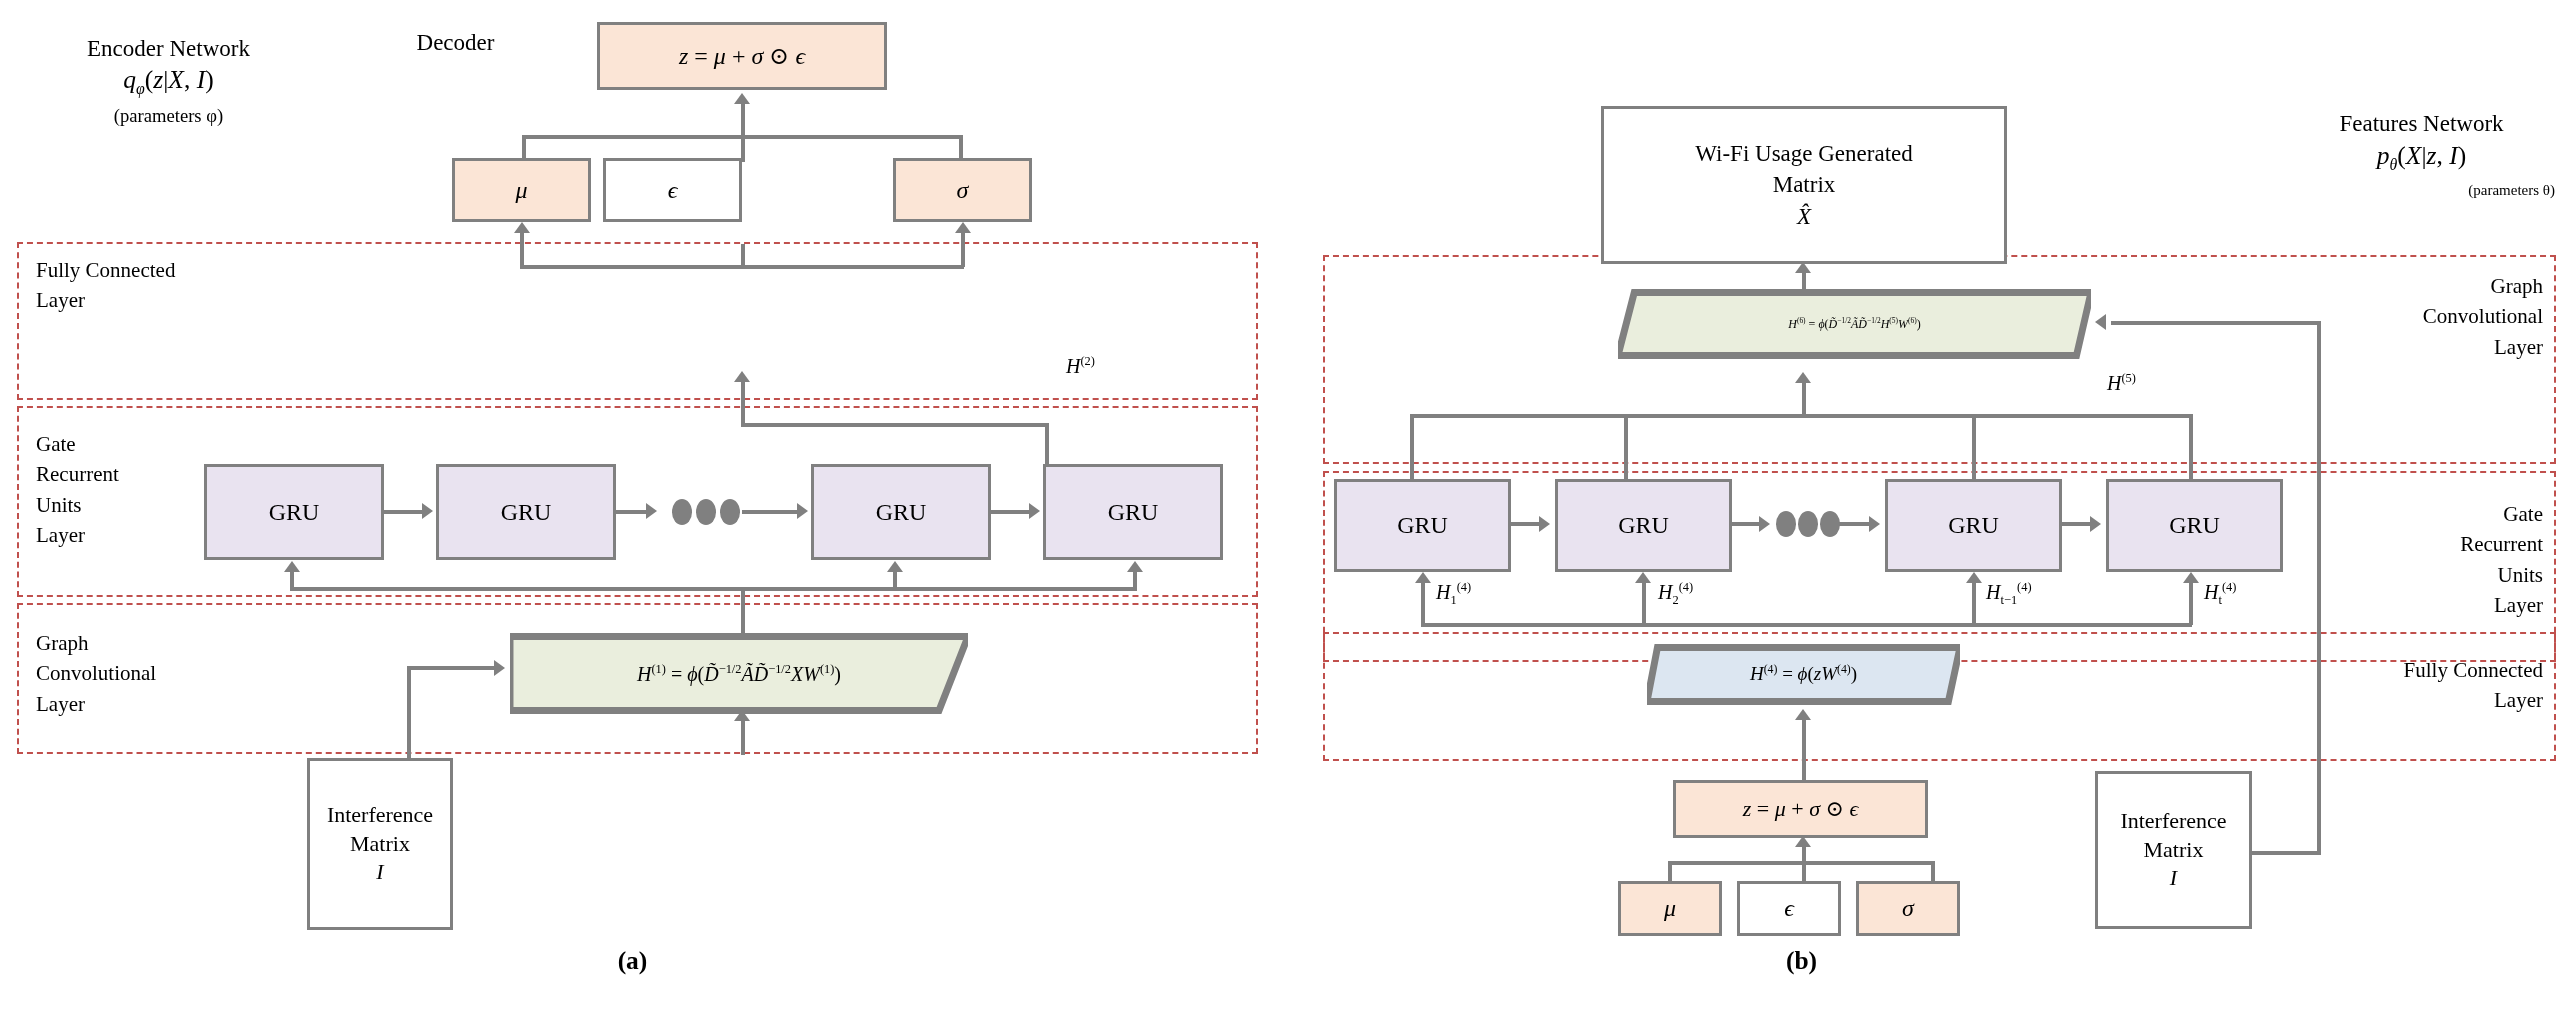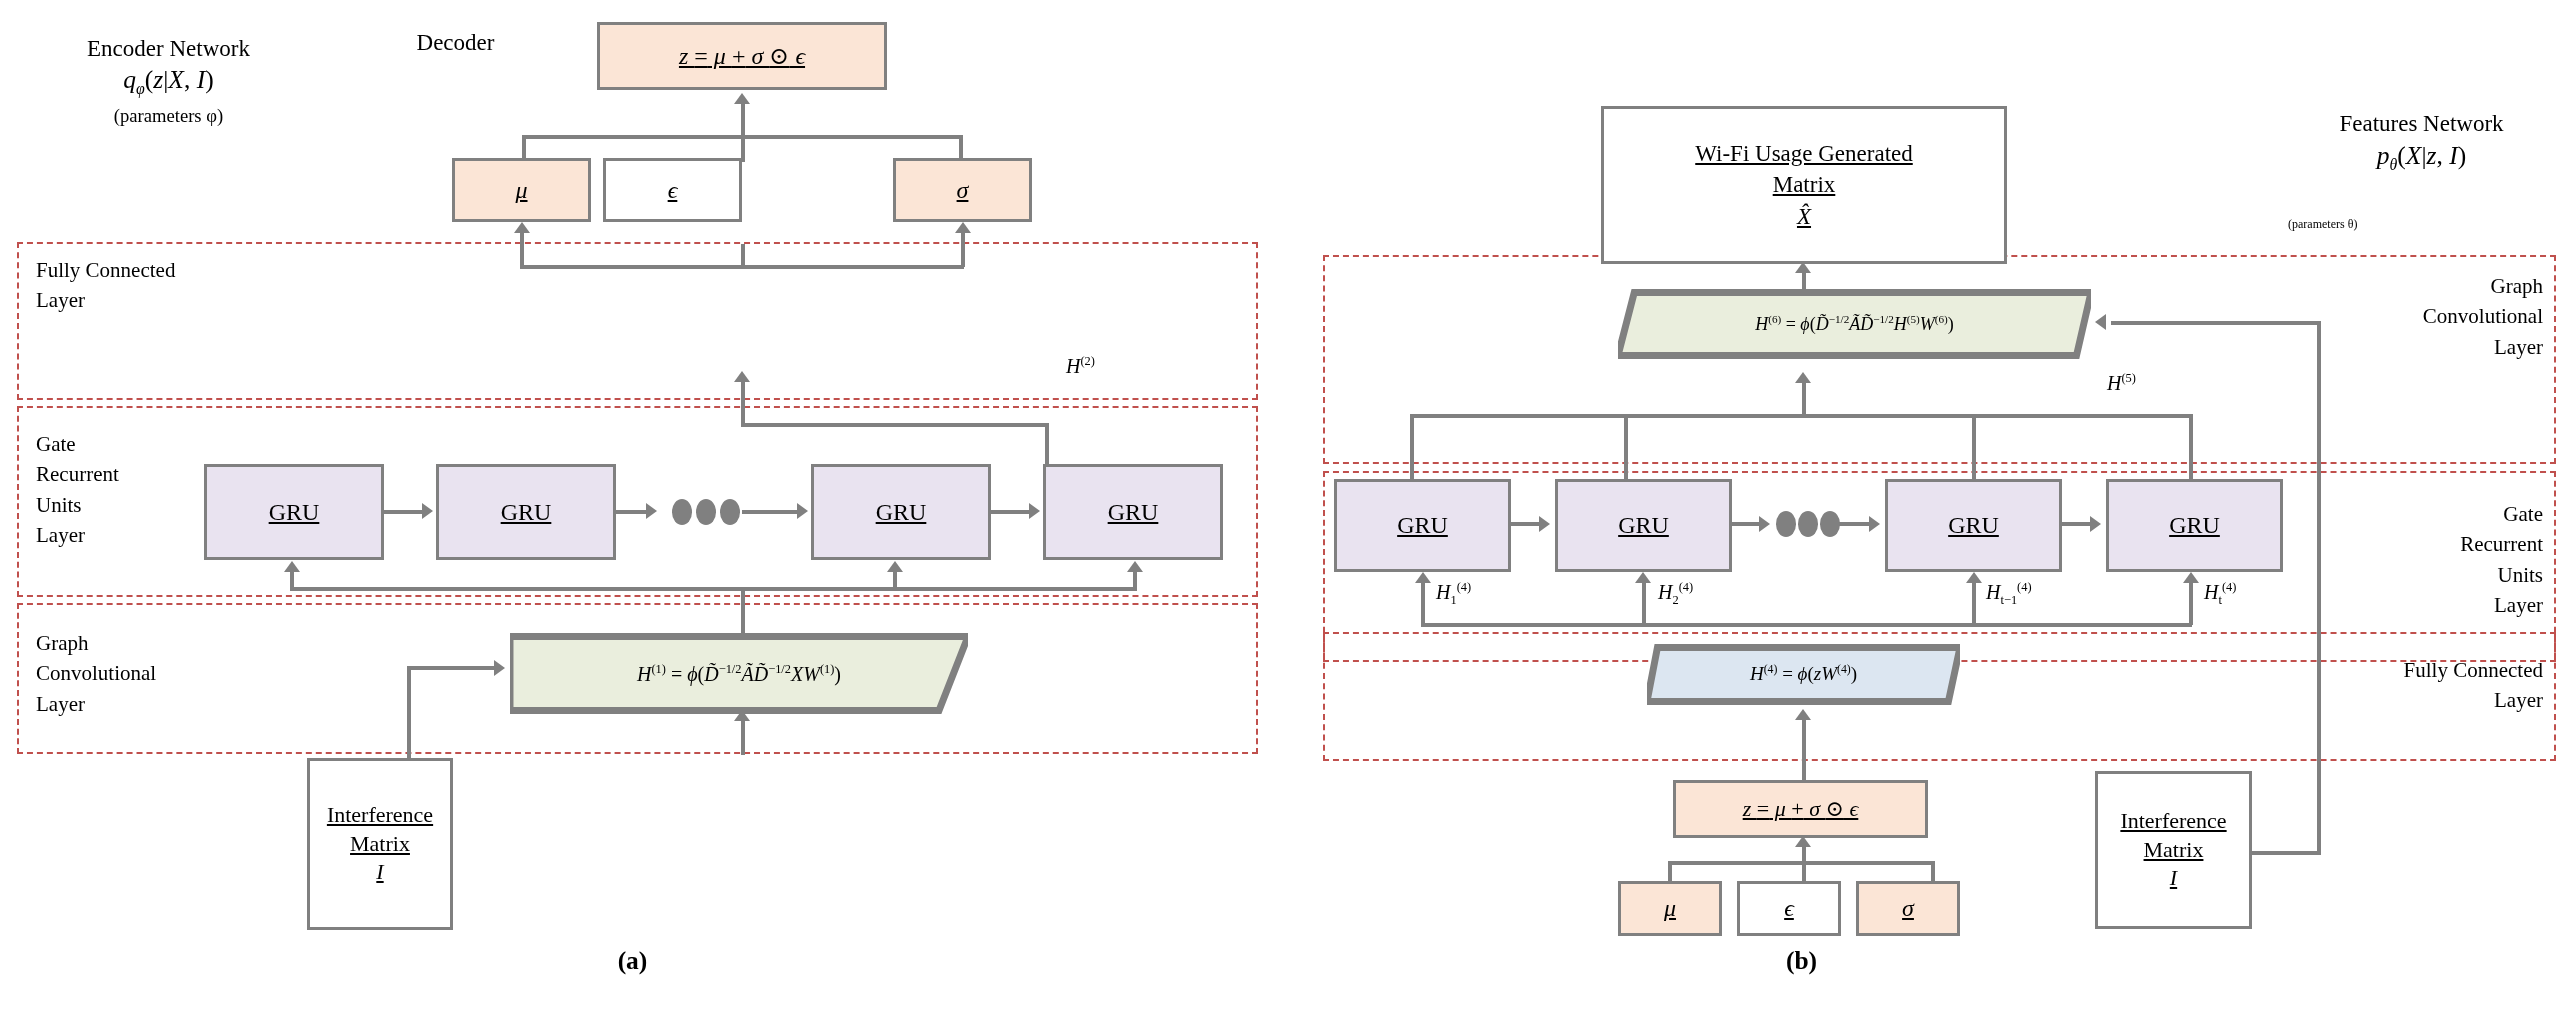--- a/index.html
+++ b/index.html
@@ -10,21 +10,21 @@
   .txt{position:absolute;color:#000;line-height:1.25;white-space:pre-line;}
   .lbl-plain{font-size:23px;text-align:center;}
   .lbl-layer{font-size:21px;text-align:left;line-height:1.45;}
   .lbl-layer.right{text-align:right;}
   .math{font-family:"Liberation Serif","DejaVu Serif",serif;font-style:italic;}
   .caption{font-size:25.5px;font-weight:bold;text-align:center;}
 
   
   .box{position:absolute;border:3.5px solid #808080;box-sizing:border-box;
        display:flex;align-items:center;justify-content:center;text-align:center;
-       background:#fff;text-decoration:underline;}
+       background:#fff;}
   .box .inner{padding:0 5.8px;}
   .box-orange{background:#fbe5d6;}
   .box-purple{background:#e9e3f0;}
   .box-white{background:#ffffff;}
 
   
   .trap{position:absolute;box-sizing:border-box;display:flex;align-items:center;
         justify-content:center;text-align:center;}
   .trap svg{position:absolute;left:0;top:0;width:100%;height:100%;}
   .trap .inner{position:relative;z-index:2;}
@@ -170,39 +170,39 @@
   </div>
 
   <div class="txt caption" style="left:557px; top:945px; width:151px;">(a)</div>
 
   <div class="dash" style="left:1323px; top:255px; width:1233px; height:209px;"></div>
   <div class="dash" style="left:1323px; top:471px; width:1233px; height:191px;"></div>
   <div class="dash" style="left:1323px; top:632px; width:1233px; height:129px;"></div>
 
   <div class="txt lbl-plain" style="left:2288px; top:110px; width:267px;">Features Network</div>
   <div class="txt lbl-plain math" style="left:2288px; top:140px; width:267px; font-size:25.5px;">p<sub>θ</sub><span class="up">(</span>X<span class="up">|</span>z<span class="up">, </span>I<span class="up">)</span></div>
-  <div class="txt" style="left:2288px; top:181px; width:267px; font-size:12px; text-align:left;margin-top:36px;">(parameters θ)</div>
+  <div class="txt" style="left:2288px; top:181px; width:267px; font-size:15px; text-align:right;">(parameters θ)</div>
 
   <div class="box box-white" style="left:1601px; top:106px; width:406px; height:158px;">
     <span class="inner" style="font-size:23px;line-height:1.35;white-space:pre-line;"><span>Wi-Fi Usage Generated
 Matrix</span><br><span class="math">X̂</span></span>
   </div>
 
   <div class="ln lnv" style="left:1802px; top:273px; height:27px;"></div>
   <div class="arrow-up" style="left:1795px; top:262px;"></div>
 
   <div class="txt lbl-layer right" style="left:2314px; top:271px; width:229px;">Graph
 Convolutional
 Layer</div>
 
   <div class="trap" style="left:1618px; top:289px; width:473px; height:70px;">
     <svg viewBox="0 0 815 120" preserveAspectRatio="none">
       <polygon points="28,6 815,6 790,114 0,114" fill="#eaeedd" stroke="#808080" stroke-width="12"></polygon>
     </svg>
-    <span class="inner f-sm math" style="font-size:18px;">H<sup class="up">(6)</sup> <span class="up">=</span> ϕ<span class="up">(</span>D̃<sup class="up">−1/2</sup>ÃD̃<sup class="up">−1/2</sup>H<sup class="up">(5)</sup>W<sup class="up">(6)</sup><span class="up">)</span></span>
+    <span class="inner f-sm math" style="font-size:12px;">H<sup class="up">(6)</sup> <span class="up">=</span> ϕ<span class="up">(</span>D̃<sup class="up">−1/2</sup>ÃD̃<sup class="up">−1/2</sup>H<sup class="up">(5)</sup>W<sup class="up">(6)</sup><span class="up">)</span></span>
   </div>
 
   <div class="ln lnh" style="left:2111px; top:321px; width:209px;"></div>
   <div class="arrow-left" style="left:2095px; top:314px;"></div>
   <div class="ln lnv" style="left:2317px; top:321px; height:534px;"></div>
   <div class="ln lnh" style="left:2251px; top:851px; width:70px;"></div>
 
   <div class="ln lnv" style="left:1802px; top:383px; height:35px;"></div>
   <div class="arrow-up" style="left:1795px; top:372px;"></div>
   <div class="ln lnh" style="left:1410px; top:414px; width:783px;"></div>

